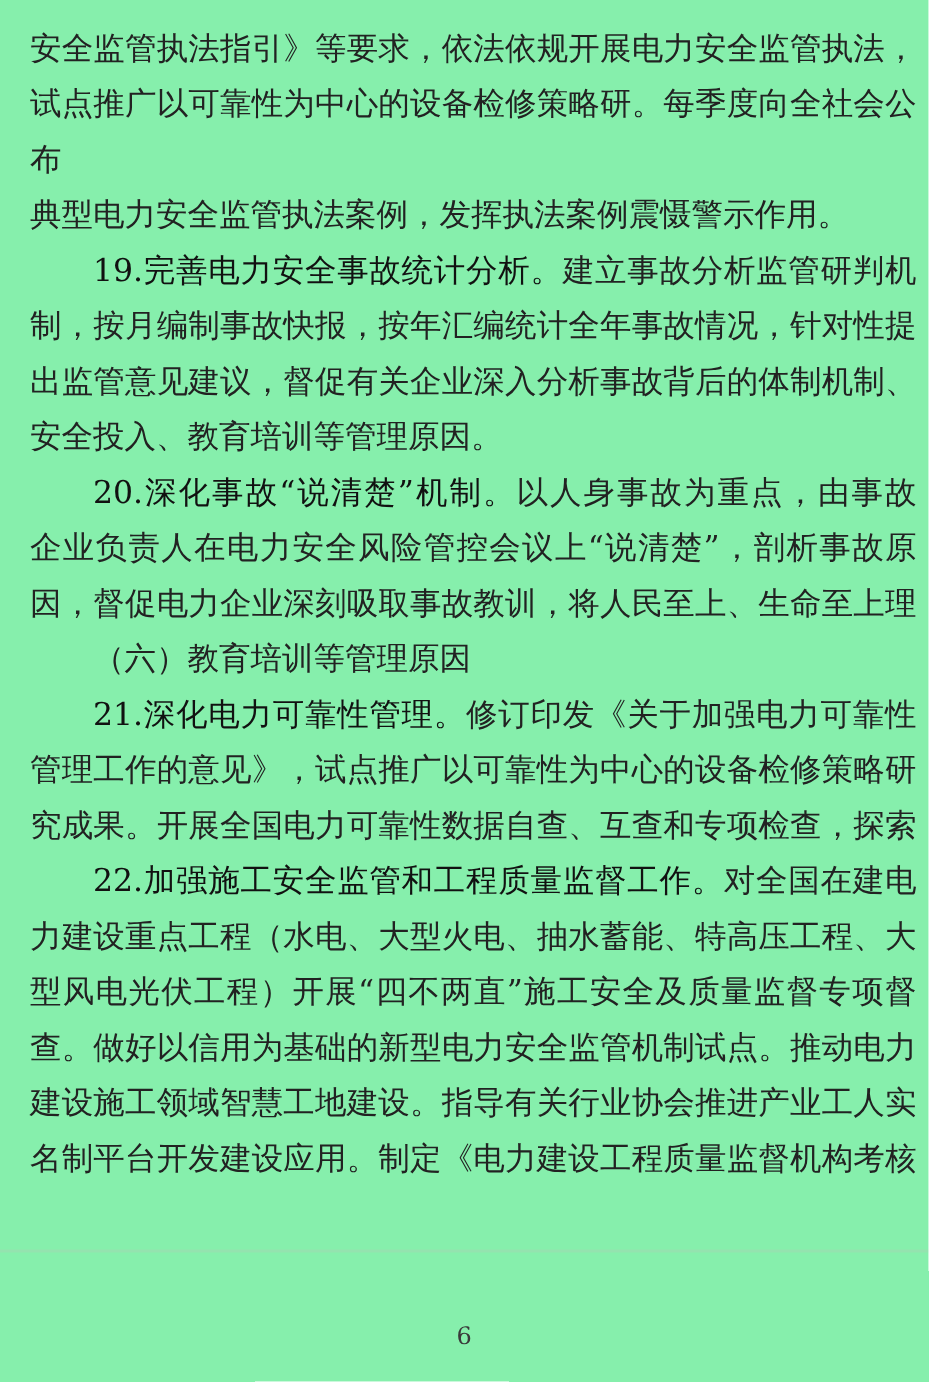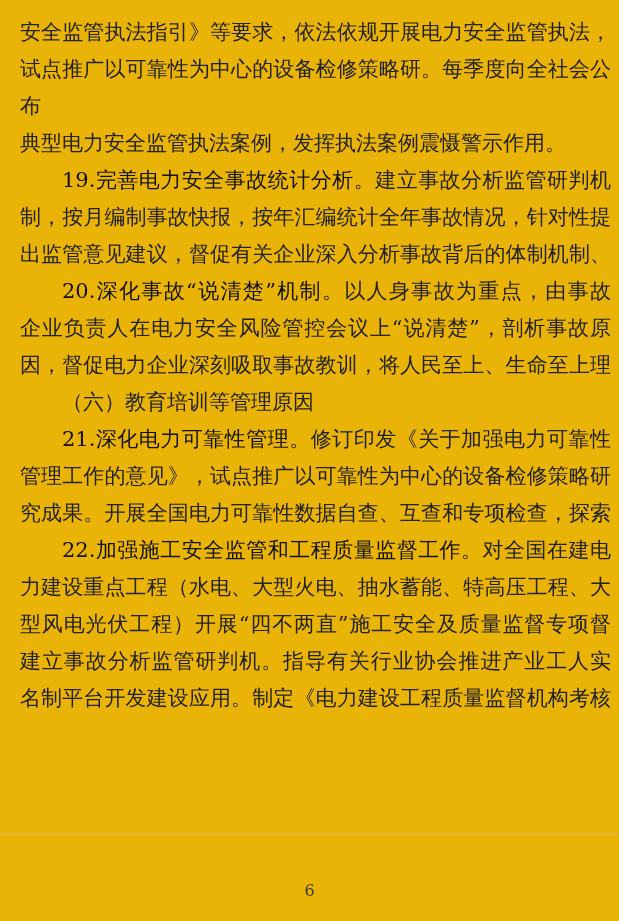--- a/index.html
+++ b/index.html
@@ -1,21 +1,21 @@
 <!DOCTYPE html>
 <html><head>
 <meta charset="utf-8">
 <style>
   html,body { margin:0; padding:0; background:#ffffff; }
   .page {
     position: relative;
     width: 619px;
     height: 921px;
     margin: 0 auto;
-    background: #eab308;
+    background: #86efac;
     color: #222222;
     font-family: "DejaVu Serif", "Liberation Serif", serif;
     overflow: hidden;
   }
   .body-text {
     position: absolute;
     left: 20px;
     right: 8px;
     top: 14px;
     font-size: 21px;
@@ -72,20 +72,23 @@
     <div class="para">
       <div class="line indent">
         <span class="seg bold">19.完善电力安全事故统计分析。</span><span class="seg">建立事故分析监管研判机</span>
       </div>
       <div class="line">
         <span class="seg">制，按月编制事故快报，按年汇编统计全年事故情况，针对性提</span>
       </div>
       <div class="line">
         <span class="seg">出监管意见建议，督促有关企业深入分析事故背后的体制机制、</span>
       </div>
+      <div class="line last">
+        <span class="seg">安全投入、教育培训等管理原因。</span>
+      </div>
     </div>
 
     <div class="para">
       <div class="line indent">
         <span class="seg bold">20.深化事故“说清楚”机制。</span><span class="seg">以人身事故为重点，由事故</span>
       </div>
       <div class="line">
         <span class="seg">企业负责人在电力安全风险管控会议上“说清楚”，剖析事故原</span>
       </div>
       <div class="line">
@@ -115,21 +118,24 @@
       <div class="line indent">
         <span class="seg bold">22.加强施工安全监管和工程质量监督工作。</span><span class="seg">对全国在建电</span>
       </div>
       <div class="line">
         <span class="seg">力建设重点工程（水电、大型火电、抽水蓄能、特高压工程、大</span>
       </div>
       <div class="line">
         <span class="seg">型风电光伏工程）开展“四不两直”施工安全及质量监督专项督</span>
       </div>
       <div class="line">
-        <span class="seg">建立事故分析监管研判机。指导有关行业协会推进产业工人实</span>
+        <span class="seg">查。做好以信用为基础的新型电力安全监管机制试点。推动电力</span>
+      </div>
+      <div class="line">
+        <span class="seg">建设施工领域智慧工地建设。指导有关行业协会推进产业工人实</span>
       </div>
       <div class="line">
         <span class="seg">名制平台开发建设应用。制定《电力建设工程质量监督机构考核</span>
       </div>
     </div>
 
   </div>
 
   <div class="scan-streak"></div>
 

